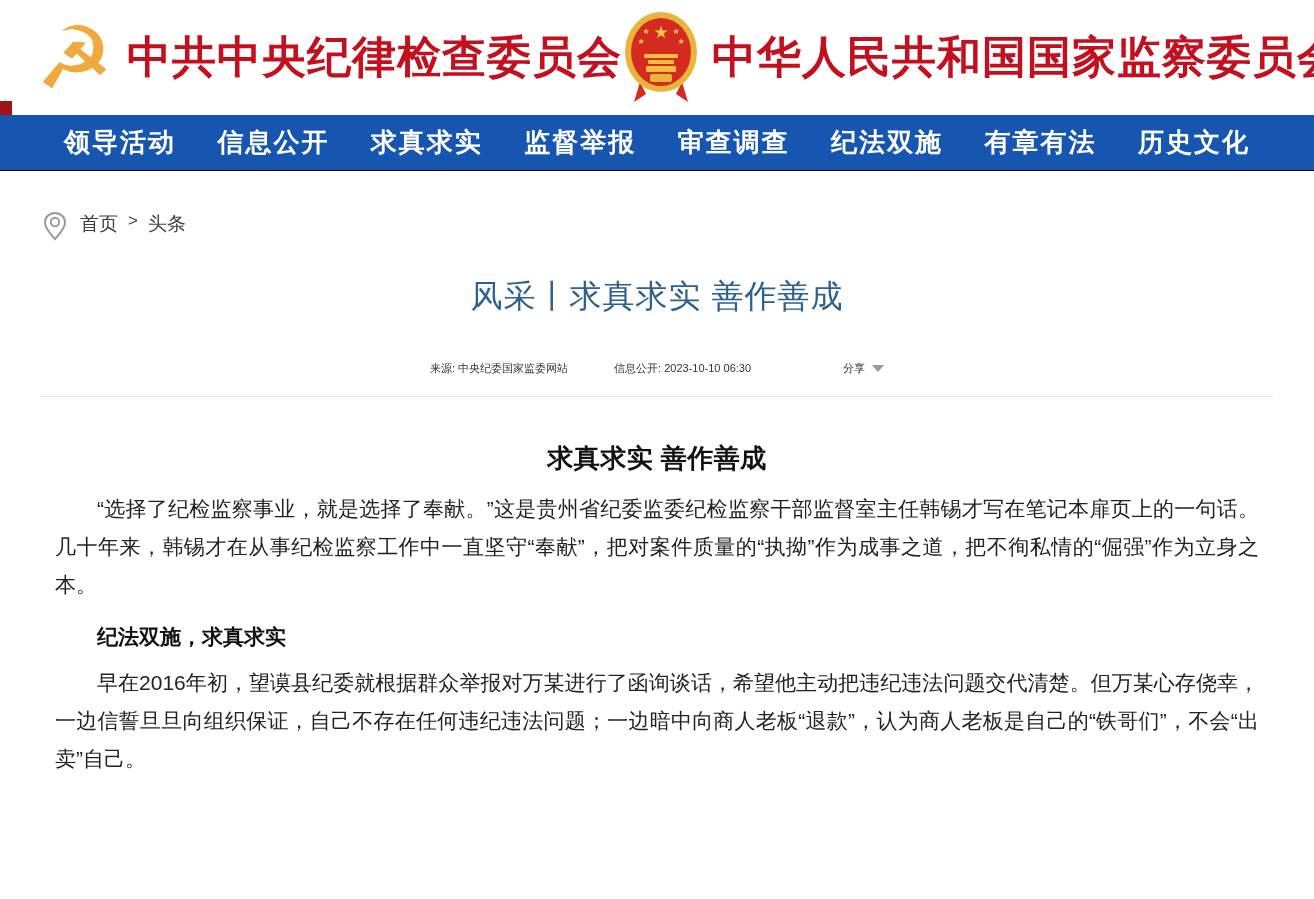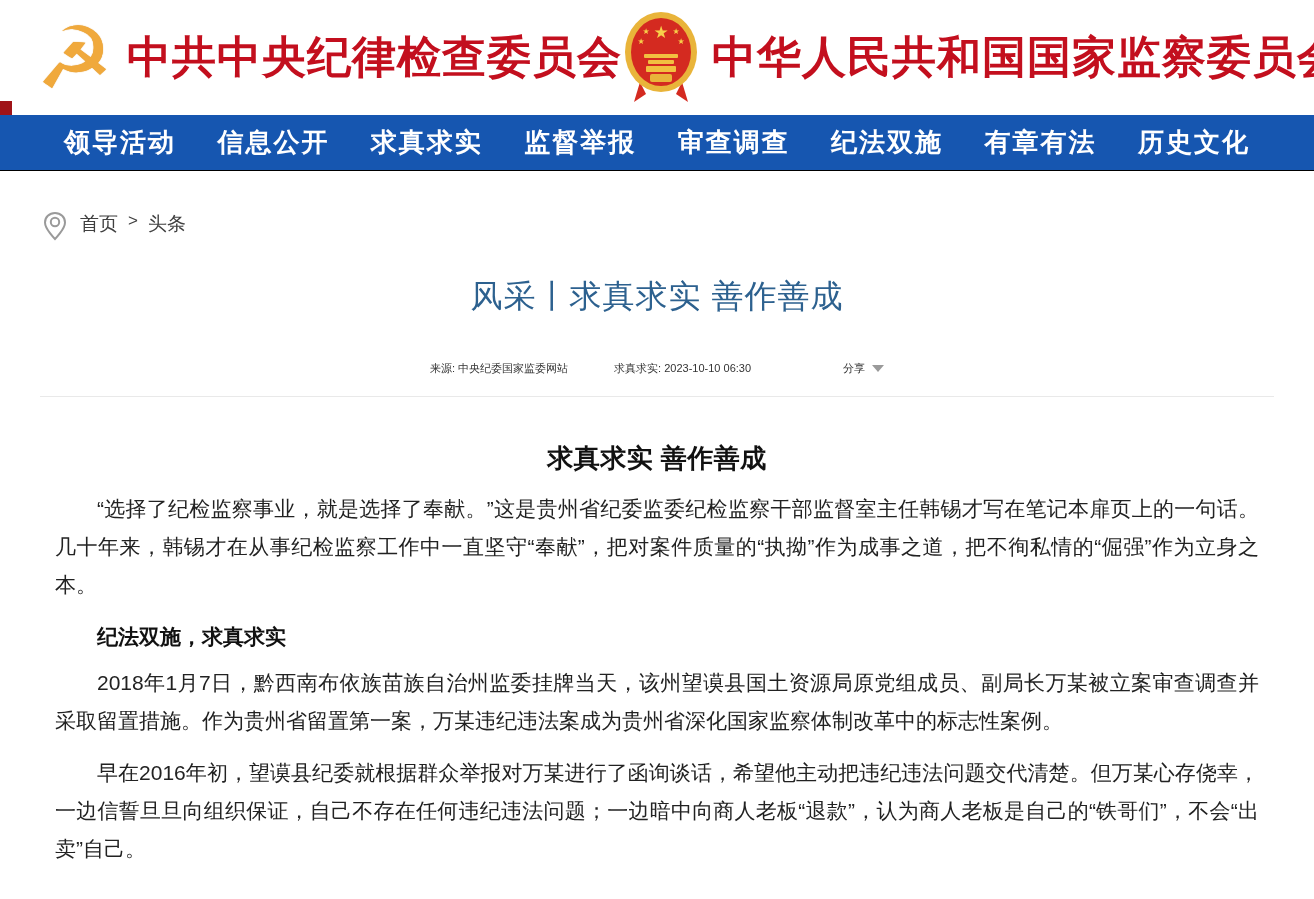--- a/index.html
+++ b/index.html
@@ -110,35 +110,34 @@
 
   <main class="article">
     <h1 class="article-title">风采丨求真求实 善作善成</h1>
 
     <div class="meta">
       <span>
         <span>来源:</span>
         <span>中央纪委国家监委网站</span>
       </span>
       <span>
-        <span>求真求实:</span>
+        <span>信息公开:</span>
         <span>2023-10-10 06:30</span>
       </span>
       <span class="share">
         <span>分享</span>
         <i class="tri"></i>
       </span>
     </div>
 
     <div class="content-box">
       <h2>求真求实 善作善成</h2>
 
       <div class="body-text">
         <p>“选择了纪检监察事业，就是选择了奉献。”这是贵州省纪委监委纪检监察干部监督室主任韩锡才写在笔记本扉页上的一句话。几十年来，韩锡才在从事纪检监察工作中一直坚守“奉献”，把对案件质量的“执拗”作为成事之道，把不徇私情的“倔强”作为立身之本。</p>
         <p class="sub">纪法双施，求真求实</p>
-        <p>2018年1月7日，黔西南布依族苗族自治州监委挂牌当天，该州望谟县国土资源局原党组成员、副局长万某被立案审查调查并采取留置措施。作为贵州省留置第一案，万某违纪违法案成为贵州省深化国家监察体制改革中的标志性案例。</p>
         <p>早在2016年初，望谟县纪委就根据群众举报对万某进行了函询谈话，希望他主动把违纪违法问题交代清楚。但万某心存侥幸，一边信誓旦旦向组织保证，自己不存在任何违纪违法问题；一边暗中向商人老板“退款”，认为商人老板是自己的“铁哥们”，不会“出卖”自己。</p>
 
       </div>
     </div>
   </main>
 
 </div>
 
 </body></html>

